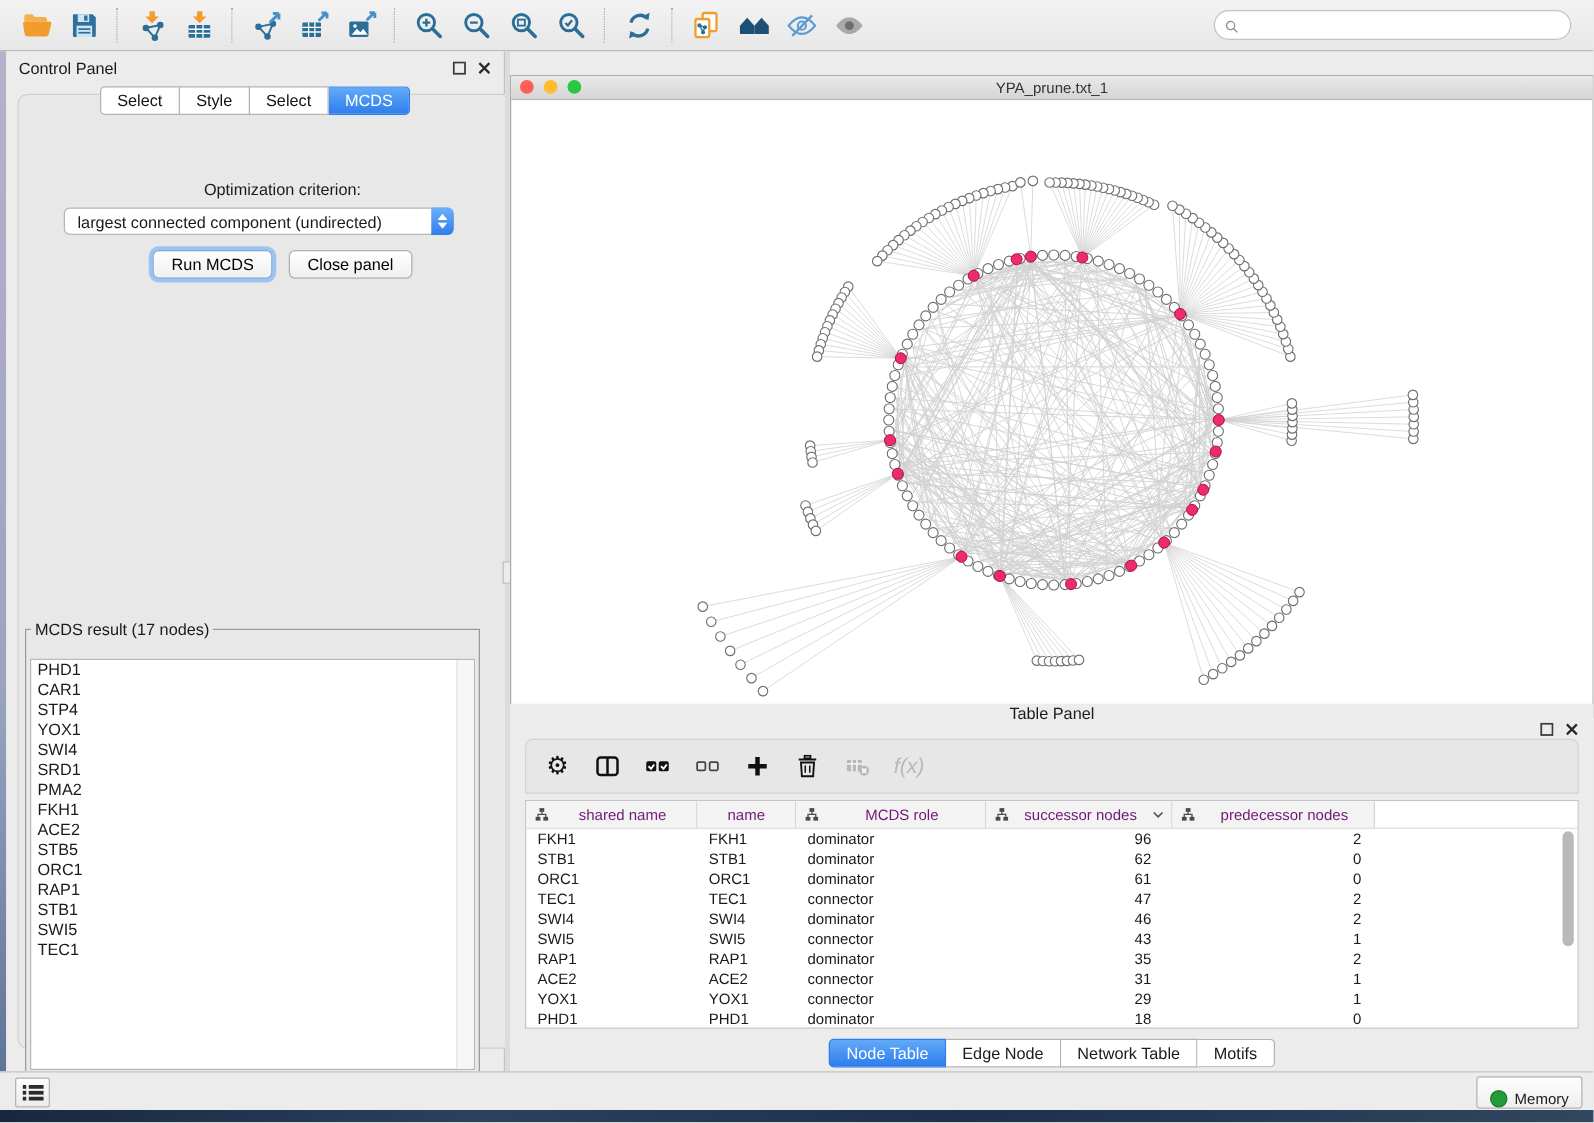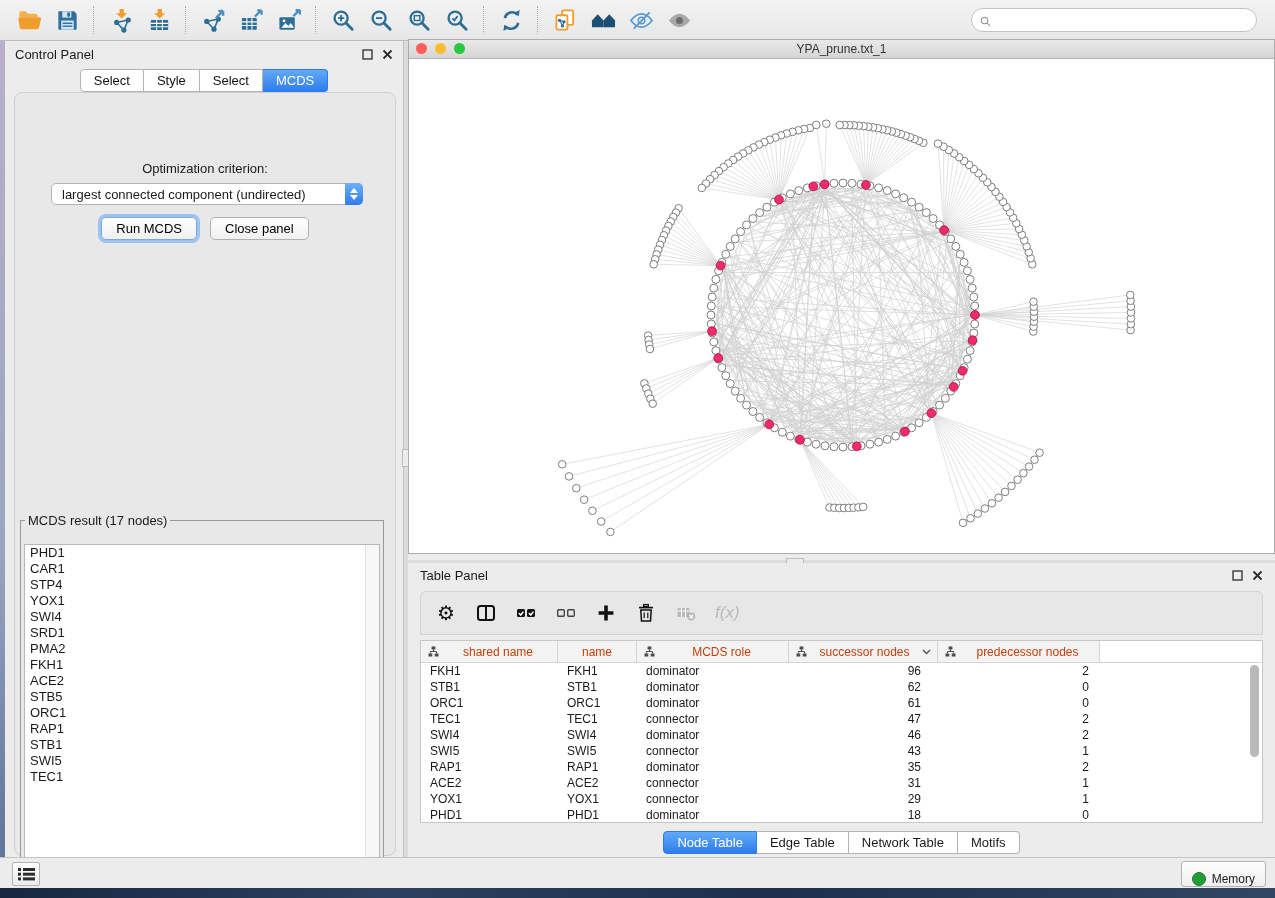--- a/index.html
+++ b/index.html
@@ -18,21 +18,21 @@
 
   
   .wall-left{position:absolute;left:0;top:41px;width:5px;height:847px;background:linear-gradient(#b9b0ca,#9aa4c0 60%,#5b6f96);}
   .wall-bottom{position:absolute;left:0;top:888px;width:1275px;height:10px;background:linear-gradient(90deg,#18273f,#2c415f 30%,#1d2f4c 60%,#31465f);}
 
   
   .control-panel{position:absolute;left:5px;top:41px;width:399px;height:816px;background:#ececec;border-right:1px solid #c2c2c2;box-sizing:border-box;}
   .panel-head{height:26px;display:flex;align-items:center;padding:0 10px;font-size:13px;}
   .panel-head .ph-icons{margin-left:auto;display:flex;gap:9px;align-items:center;}
   .wicon{width:11px;height:11px;display:inline-flex;}
-  .cp-body{position:absolute;left:9px;top:51px;width:380px;height:762px;background:#e8e8e8;border:1px solid #d0d0d0;border-radius:8px;}
+  .cp-body{position:absolute;left:9px;top:34px;width:380px;height:762px;background:#e8e8e8;border:1px solid #d0d0d0;border-radius:8px;padding-left:42px;}
   .ctabs{position:absolute;left:0;top:28px;width:100%;display:flex;justify-content:center;z-index:3;}
   .ctab{font-size:13px;padding:3px 13px;background:#fff;border:1px solid #b3b3b3;border-left:none;color:#111;cursor:default;}
   .ctab:first-child{border-left:1px solid #b3b3b3;border-radius:4px 0 0 4px;}
   .ctab:last-child{border-radius:0 4px 4px 0;}
   .ctab.sel{background:linear-gradient(#62aaf8,#2e7ded);border-color:#2e7ded;color:#fff;}
   .opt-label{position:absolute;left:0;top:68px;width:100%;text-align:center;font-size:13px;}
   .opt-select{position:absolute;left:36px;top:90px;width:312px;height:22px;background:#fff;border:1px solid #b5b5b5;border-radius:5px;display:flex;align-items:center;box-sizing:border-box;}
   .opt-select .val{flex:1;font-size:13px;padding-left:10px;white-space:nowrap;}
   .opt-select .stepper{width:18px;height:22px;margin-right:-1px;background:linear-gradient(#6cb0f9,#2f7ded);border-radius:0 5px 5px 0;display:flex;flex-direction:column;align-items:center;justify-content:center;gap:2px;}
   .btn-row{position:absolute;left:0;top:124px;width:100%;display:flex;justify-content:center;gap:13px;}
@@ -44,41 +44,41 @@
   .mitem{font-size:13px;line-height:16px;padding-left:5px;}
   .list-scroll{position:absolute;right:0;top:0;bottom:0;width:13px;background:#f7f7f7;border-left:1px solid #e3e3e3;}
 
   
   .splitter-v{position:absolute;left:404px;top:41px;width:4px;height:816px;background:#dcdcdc;}
   .splitter-v .grip{position:absolute;left:-2px;top:408px;width:8px;height:16px;background:#ececec;border:1px solid #bdbdbd;}
   .splitter-h{position:absolute;left:408px;top:560px;width:867px;height:3px;background:#dcdcdc;}
   .splitter-h .grip{position:absolute;left:378px;top:-2px;width:16px;height:7px;background:#ececec;border:1px solid #bdbdbd;}
 
   
-  .network-window{position:absolute;left:408px;top:39px;width:867px;height:515px;background:#fff;border:1px solid #adadad;box-sizing:border-box;}
+  .network-window{position:absolute;left:408px;top:60px;width:867px;height:515px;background:#fff;border:1px solid #adadad;box-sizing:border-box;}
   .nw-titlebar{height:18px;background:linear-gradient(#e9e9e9,#d5d5d5);border-bottom:1px solid #b2b2b2;position:relative;display:flex;align-items:center;justify-content:center;}
   .nw-title{font-size:12px;color:#333;}
   .lights{position:absolute;left:7px;top:3px;display:flex;gap:8px;}
   .light{width:11px;height:11px;border-radius:50%;}
   .nw-canvas{position:relative;width:865px;height:495px;overflow:hidden;}
   .nw-canvas svg{display:block;}
 
   
   .table-panel{position:absolute;left:408px;top:563px;width:867px;height:294px;background:#ececec;box-sizing:border-box;}
-  .tp-head{height:24px;display:flex;align-items:center;padding:0 12px;font-size:13px;}
+  .tp-head{height:24px;display:flex;align-items:center;padding:0 12px;font-size:13px;flex-direction:column;}
   .tp-head .ph-icons{margin-left:auto;display:flex;gap:9px;align-items:center;}
   .tp-toolbar{position:absolute;left:12px;top:28px;width:843px;height:44px;background:#e7e7e7;border:1px solid #d2d2d2;border-radius:6px 6px 0 0;display:flex;align-items:center;padding-left:14px;box-sizing:border-box;gap:18px;}
   .ttbtn{display:flex;align-items:center;justify-content:center;height:24px;min-width:22px;}
   .ttbtn svg{width:20px;height:20px;}
   .gearglyph{font-size:20px;line-height:20px;color:#111;}
   .fx{font-family:Liberation Sans, sans-serif;font-style:italic;font-size:17px;color:#b9b9b9;}
   .ntable{position:absolute;left:12px;top:77px;width:843px;height:183px;background:#fff;border:1px solid #c6c6c6;box-sizing:border-box;overflow:hidden;}
   .thead{display:flex;height:21px;border-bottom:1px solid #d4d4d4;font-size:12px;}
   .th{background:#f3f3f3;border-right:1px solid #d4d4d4;display:flex;align-items:center;position:relative;box-sizing:border-box;}
-  .th .lab{flex:1;text-align:center;color:#c2410c;}
+  .th .lab{flex:1;text-align:center;color:#701a75;}
   .th .tree{margin-left:7px;}
   .th .sort{margin-right:6px;}
   .th-fill{flex:1;background:#fff;}
   .tr{display:flex;height:16px;font-size:12px;align-items:center;}
   .td{box-sizing:border-box;white-space:nowrap;overflow:hidden;}
   .td.left{padding-left:9px;text-align:left;}
   .td.right{text-align:right;}
   .tbl-scroll{position:absolute;right:3px;top:24px;width:9px;height:92px;background:#b9b9b9;border-radius:5px;}
   .ftabs{position:absolute;left:0;top:268px;width:100%;display:flex;justify-content:center;}
   .ftab{font-size:13px;padding:3px 13px;background:#fff;border:1px solid #b3b3b3;border-left:none;cursor:default;}
@@ -1252,21 +1252,21 @@
             <div class="td left" style="width: 79px;">PHD1</div>
             <div class="td left" style="width: 152px;">dominator</div>
             <div class="td right" style="width: 149px; padding-right: 17px;">18</div>
             <div class="td right" style="width: 162px; padding-right: 11px;">0</div>
           </div>
         </div>
       <div class="tbl-scroll"></div>
     </div>
     <div class="ftabs">
         <div class="ftab sel">Node Table</div>
-        <div class="ftab">Edge Table</div>
+        <div class="ftab">Edge Node</div>
         <div class="ftab">Network Table</div>
         <div class="ftab">Motifs</div>
       </div>
   </div>
 
   <div class="status-bar">
     <div class="sb-left">
       <svg viewBox="0 0 17 14" width="17" height="14">
         <g fill="#2c2c2c">
             <rect x="0" y="1" width="3" height="3"></rect>

